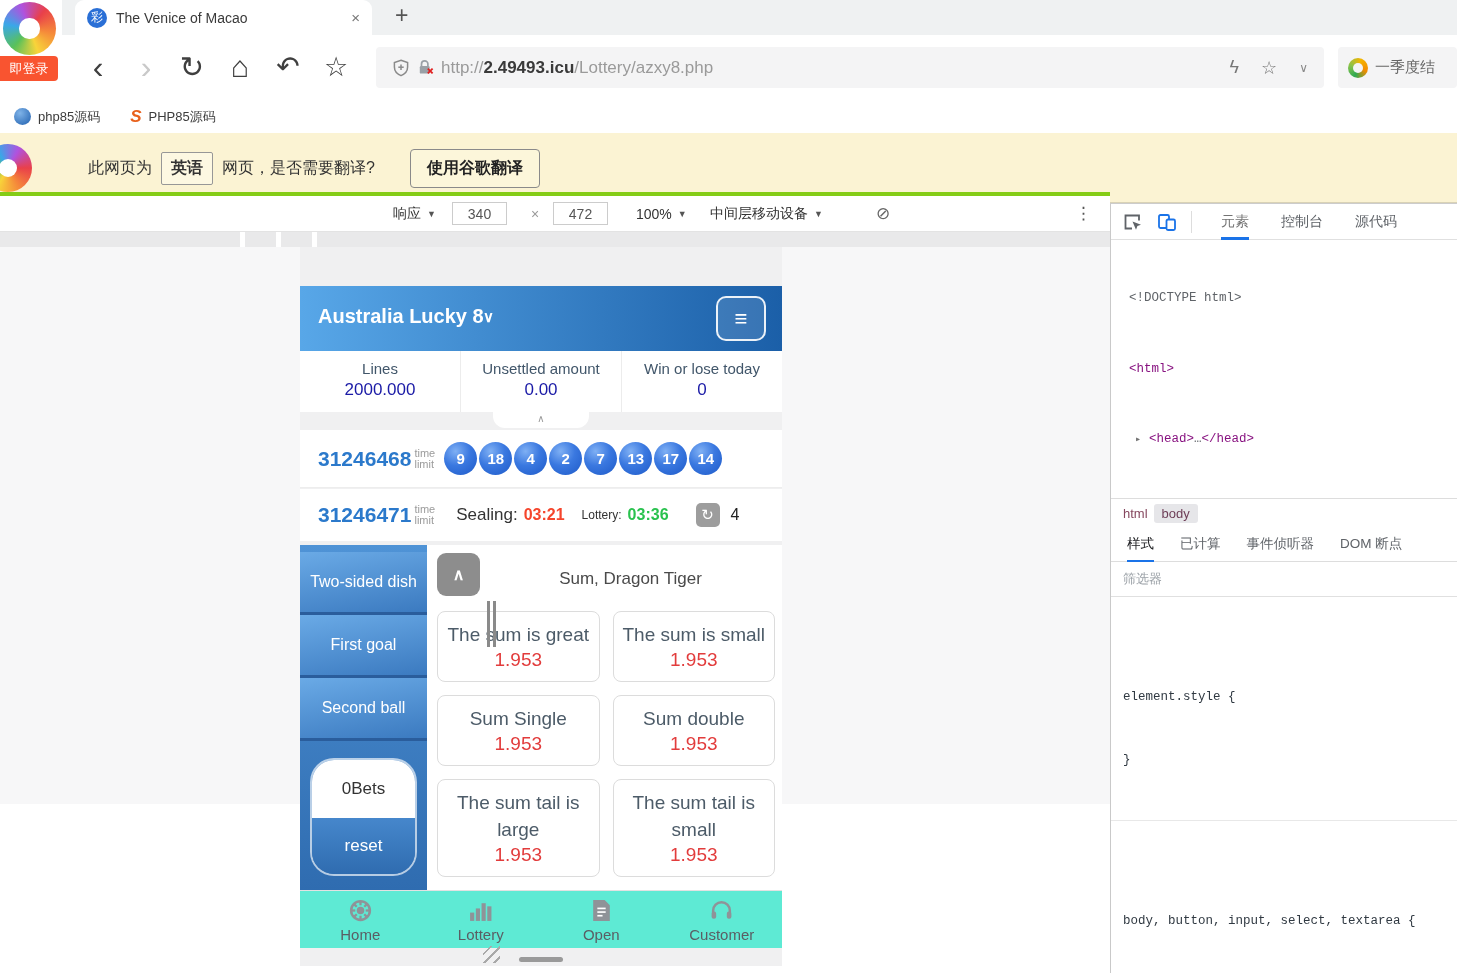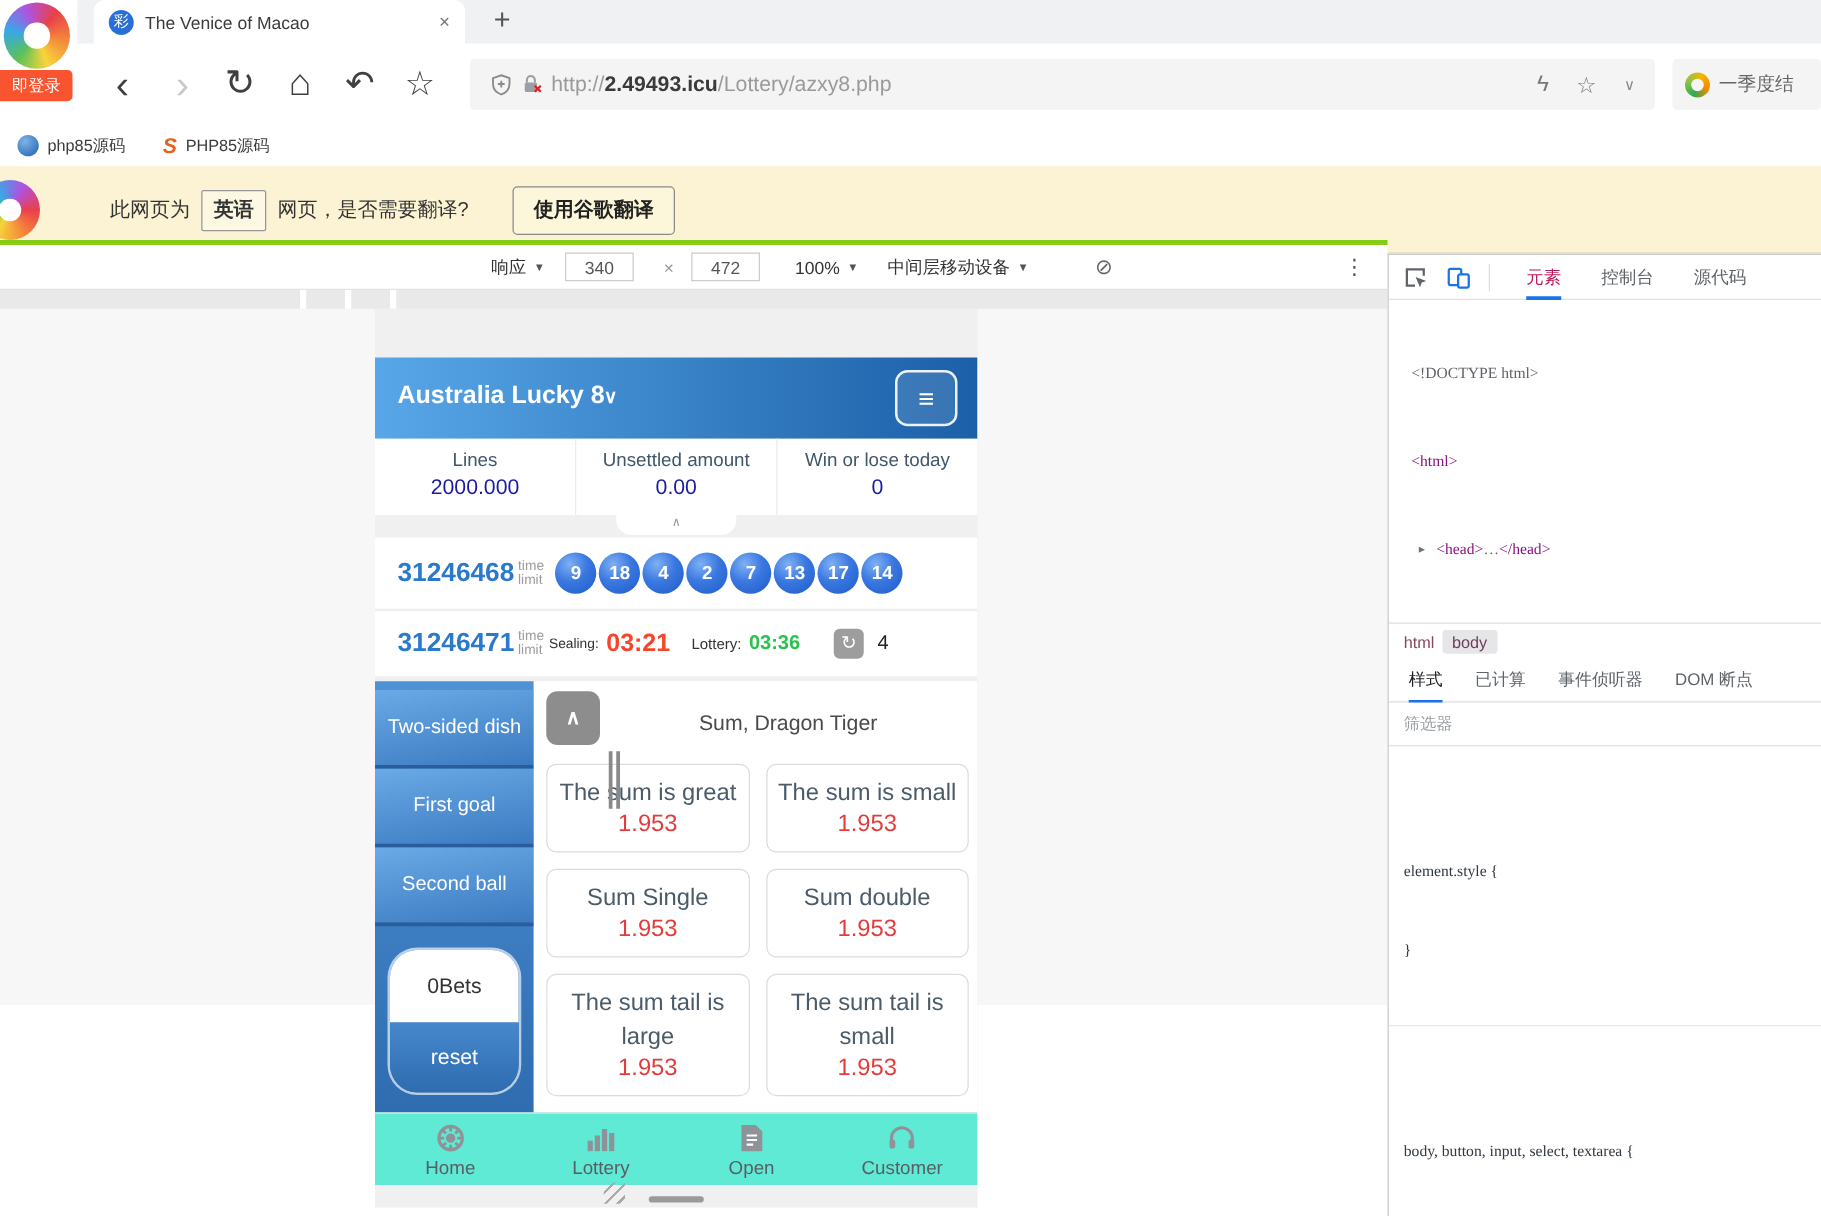--- a/index.html
+++ b/index.html
@@ -82,22 +82,22 @@
     border-radius:0 0 12px 12px;text-align:center;color:#999;font-size:10px;line-height:13px;}
   .round{position:absolute;left:0;width:482px;background:#fff;display:flex;align-items:center;padding-left:18px;box-sizing:border-box;}
   .round1{top:183px;height:58px;border-bottom:1px solid #ededed;}
   .round2{top:242px;height:52px;}
   .rid{font-size:21px;font-weight:bold;color:#2b79cb;}
   .tl{font-size:11px;color:#9b9b9b;line-height:11px;margin-left:3px;}
   .balls{display:flex;gap:2px;margin-left:9px;}
   .ball{width:33px;height:33px;border-radius:50%;color:#fff;font-size:15px;font-weight:bold;flex:none;
     display:flex;align-items:center;justify-content:center;
     background:radial-gradient(circle at 35% 28%,#7fb0f4 0%,#3a78e0 45%,#1e5ac8 100%);}
-  .seal-lbl{font-size:11px;color:#333;margin-left:4px;}
-  .seal-time{font-size:20px;font-weight:bold;color:#f5452c;margin-left:6px;}
+  .seal-lbl{font-size:17px;color:#333;margin-left:21px;}
+  .seal-time{font-size:16px;font-weight:bold;color:#f5452c;margin-left:6px;}
   .lot-lbl{font-size:12px;color:#333;margin-left:17px;}
   .lot-time{font-size:16px;font-weight:bold;color:#29c24e;margin-left:6px;}
   .refresh{width:24px;height:24px;background:#9d9d9d;border-radius:5px;color:#fff;font-size:15px;
     text-align:center;line-height:24px;margin-left:27px;}
   .rcount{font-size:16px;color:#222;margin-left:11px;}
   .sidebar{position:absolute;left:0;top:298px;width:127px;height:345px;padding-top:7px;box-sizing:border-box;
     background:linear-gradient(180deg,#4f93d6,#2f6cb0);}
   .sb-item{height:60px;border-bottom:3px solid #2a5d9c;color:#fff;font-size:16px;
     display:flex;align-items:center;justify-content:center;white-space:nowrap;overflow:hidden;
     background:linear-gradient(170deg,#6aaae6 0%,#3b7ac0 100%);}
@@ -126,22 +126,22 @@
     background:repeating-linear-gradient(135deg,transparent 0 5px,#a9a9a9 5px 7px);}
   
   .devtools{position:absolute;left:1110px;top:203px;width:347px;height:770px;background:#fff;
     border-left:1px solid #c9c9c9;border-top:1px solid #ccc;box-sizing:border-box;overflow:hidden;}
   .dtp-top{position:absolute;left:0;top:0;width:100%;height:36px;border-bottom:1px solid #e0e0e0;box-sizing:border-box;}
   .dtp-ic{position:absolute;top:8px;}
   .dtp-sep{position:absolute;left:80px;top:7px;width:1px;height:22px;background:#ddd;}
   .dtp-tabs{position:absolute;left:96px;top:0;height:36px;display:flex;gap:32px;padding-left:14px;
     font-size:14px;color:#5f6368;}
   .dtp-tab{line-height:34px;height:36px;box-sizing:border-box;}
-  .dtp-tab.active{color:#be185d;border-bottom:3px solid #1a73e8;}
-  .mono{font-family:Liberation Serif, serif;}
+  .dtp-tab.active{color:#737373;border-bottom:3px solid #1a73e8;}
+  .mono{font-family:Liberation Mono, monospace;}
   .tree{position:absolute;left:0;top:36px;width:347px;height:258px;font-size:12.5px;line-height:23.5px;
     color:#303942;white-space:pre;overflow:hidden;}
   .tln{position:relative;padding-left:18px;}
   .tln.ind{padding-left:38px;}
   .tree .arrow{position:absolute;left:24px;color:#727272;font-size:10px;}
   .tag{color:#881280;} .gray{color:#5f6368;} .val{color:#1a1aa6;}
   .crumbs{position:absolute;left:0;top:294px;width:347px;height:30px;border-top:1px solid #ddd;
     display:flex;align-items:center;gap:6px;padding-left:12px;font-size:13px;color:#86485f;box-sizing:border-box;}
   .crumb-sel{background:#e6e6e9;border-radius:3px;padding:2px 8px;color:#6e3e57;}
   .styletabs{position:absolute;left:0;top:324px;width:347px;height:34px;border-bottom:1px solid #ddd;

